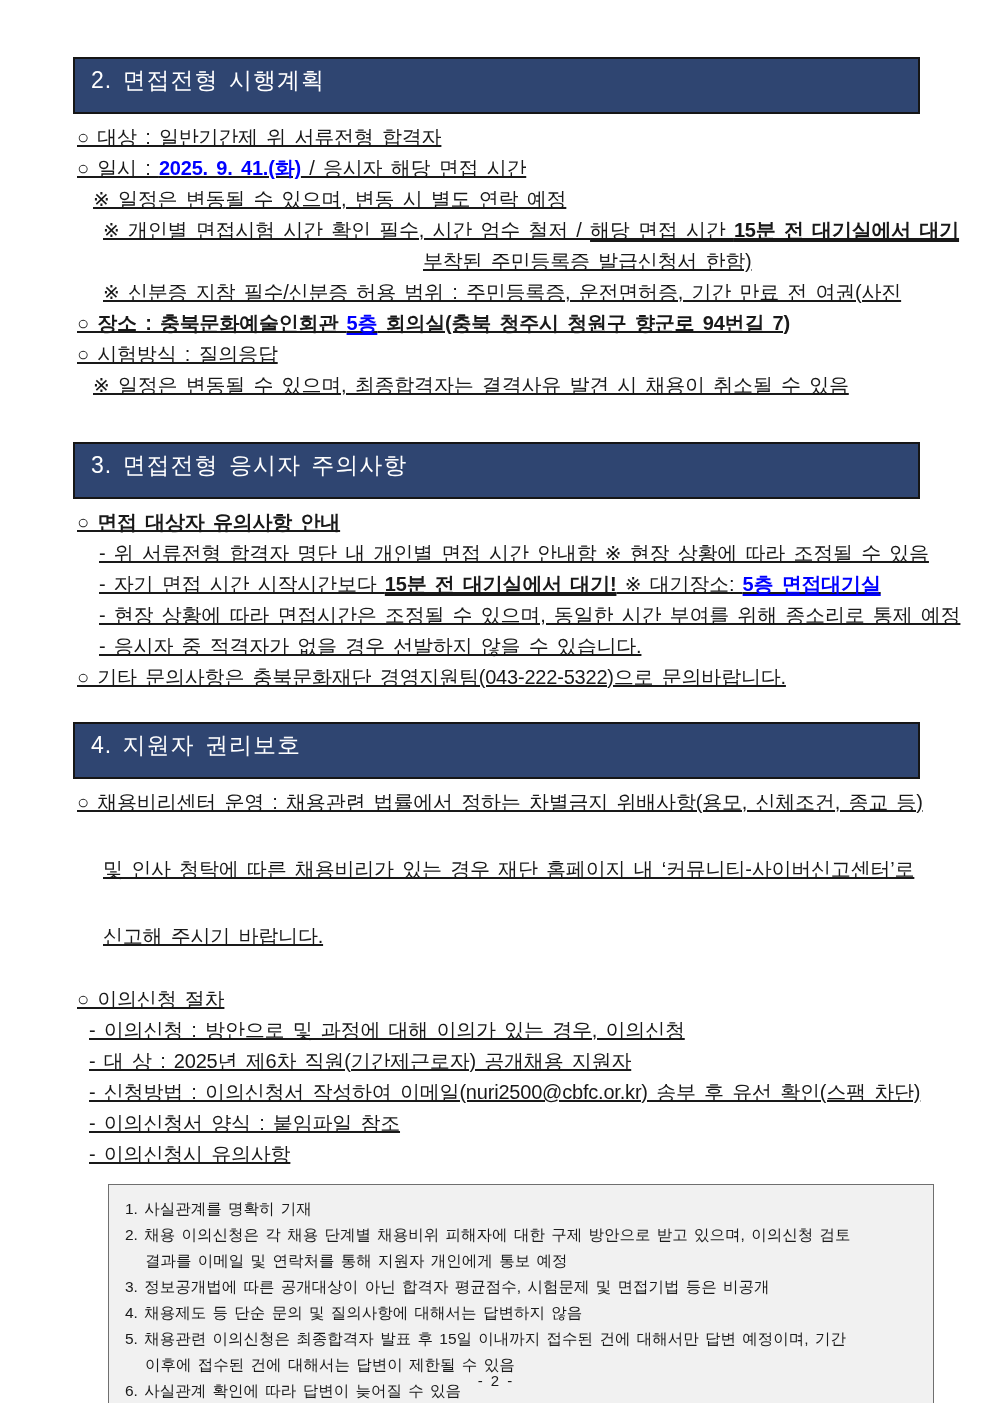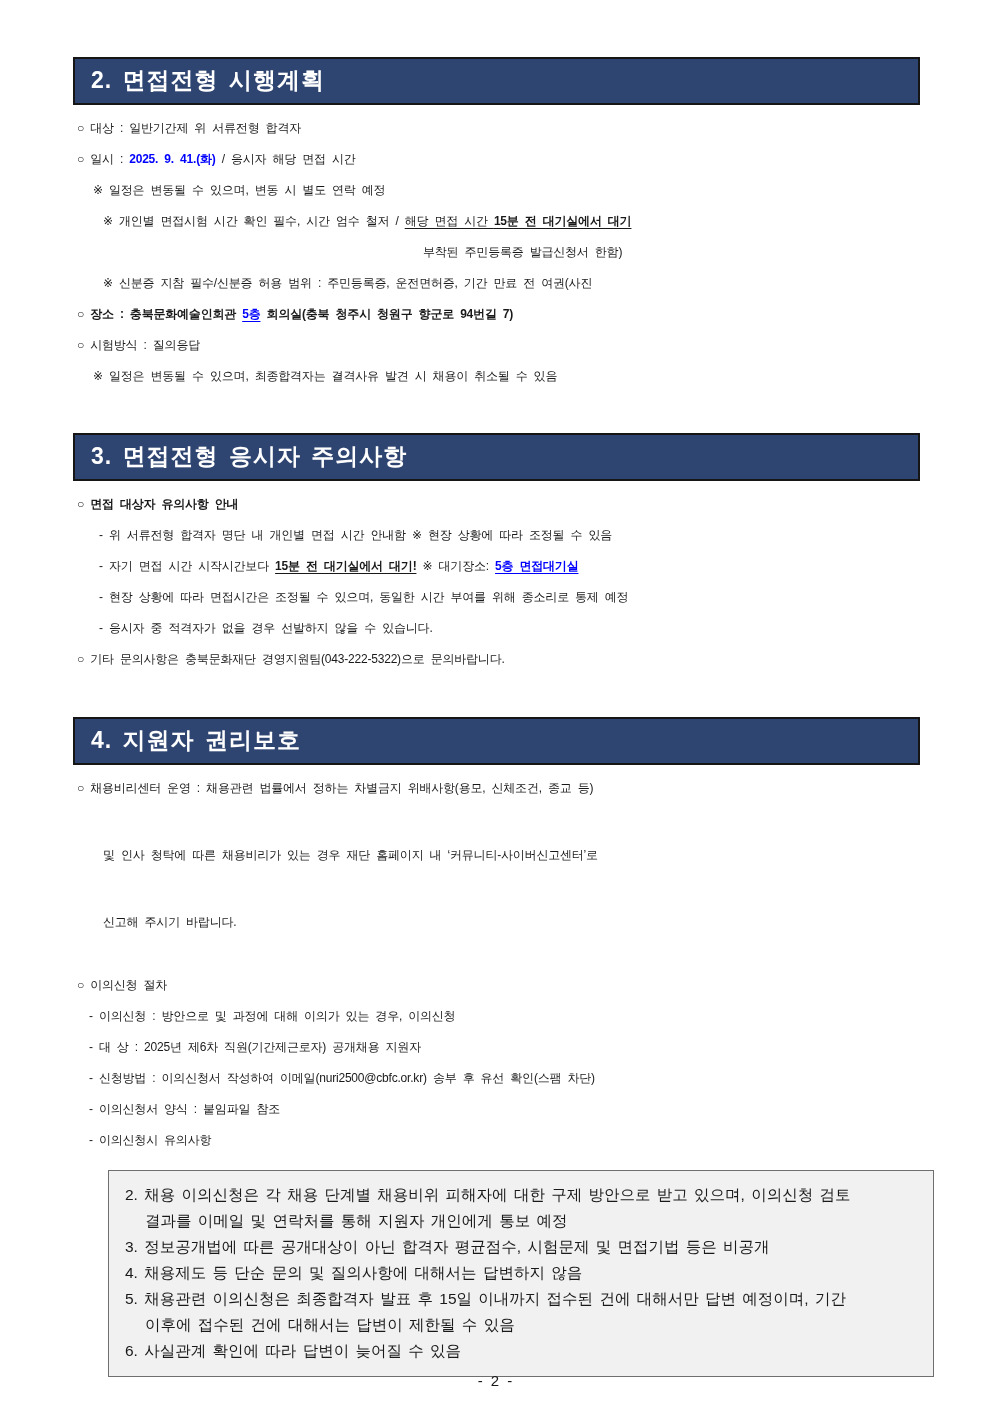--- a/index.html
+++ b/index.html
@@ -11,32 +11,32 @@
     font-family:"Liberation Sans","DejaVu Sans",sans-serif;
     color:#191919;
     box-sizing:border-box;
     padding-top:57px;
   }
   .content{margin:0 72px 0 73px;}
   .section-bar{
     background:#2f4571;
     border:2px solid #161616;
     color:#ffffff;
-    font-weight:700;
+    font-weight:400;
     font-size:23px;
     letter-spacing:1px;
-    padding:8px 16px 9px 16px;
+    padding:8px 16px 18px 16px;
     line-height:27px;
     box-sizing:border-box;
     word-spacing:3px;
   }
   .bar-2{margin-top:0;}
   .bar-3{margin-top:41px;}
-  .bar-4{margin-top:42px;}
-  .lines{padding:8px 0 0 2px;font-size:12px;word-spacing:3px;letter-spacing:-0.2px;}
+  .bar-4{margin-top:29px;}
+  .lines{padding:8px 0 0 2px;font-size:20px;word-spacing:3px;letter-spacing:-0.2px;text-decoration:underline;}
   .tline{line-height:31px;white-space:nowrap;}
   
   .lv-bullet   {padding-left:2px;}
   .lv-note1    {padding-left:18px;}
   .lv-note2    {padding-left:28px;}
   .lv-cont-big {padding-left:348px;}
   .lv-dash     {padding-left:24px;}
   .lv-dash4    {padding-left:14px;}
   .lv-cont     {padding-left:28px;margin-top:36px;}
   .gap-top     {margin-top:32px;}
@@ -107,20 +107,21 @@
         <div class="tline lv-cont"><span>신고해 주시기 바랍니다.</span></div>
         <div class="tline lv-bullet gap-top"><span>○ 이의신청 절차</span></div>
         <div class="tline lv-dash4"><span>- 이의신청 : 방안으로 및 과정에 대해 이의가 있는 경우, 이의신청</span></div>
         <div class="tline lv-dash4"><span>- 대       상 : 2025년 제6차 직원(기간제근로자) 공개채용 지원자</span></div>
         <div class="tline lv-dash4"><span>- 신청방법 : 이의신청서 작성하여 이메일(nuri2500@cbfc.or.kr) 송부 후 유선 확인(스팸 차단)</span></div>
         <div class="tline lv-dash4"><span>- 이의신청서 양식 : 붙임파일 참조</span></div>
         <div class="tline lv-dash4"><span>- 이의신청시 유의사항</span></div>
       </div>
 
     <div class="notice-box">
+        <div class="tline nb-item"><span>1. 사실관계를 명확히 기재</span></div>
         <div class="tline nb-item"><span>2. 채용 이의신청은 각 채용 단계별 채용비위 피해자에 대한 구제 방안으로 받고 있으며, 이의신청 검토</span></div>
         <div class="tline nb-cont"><span>결과를 이메일 및 연락처를 통해 지원자 개인에게 통보 예정</span></div>
         <div class="tline nb-item"><span>3. 정보공개법에 따른 공개대상이 아닌 합격자 평균점수, 시험문제 및 면접기법 등은 비공개</span></div>
         <div class="tline nb-item"><span>4. 채용제도 등 단순 문의 및 질의사항에 대해서는 답변하지 않음</span></div>
         <div class="tline nb-item"><span>5. 채용관련 이의신청은 최종합격자 발표 후 15일 이내까지 접수된 건에 대해서만 답변 예정이며, 기간</span></div>
         <div class="tline nb-cont"><span>이후에 접수된 건에 대해서는 답변이 제한될 수 있음</span></div>
         <div class="tline nb-item"><span>6. 사실관계 확인에 따라 답변이 늦어질 수 있음</span></div>
       </div>
 
   </div>

